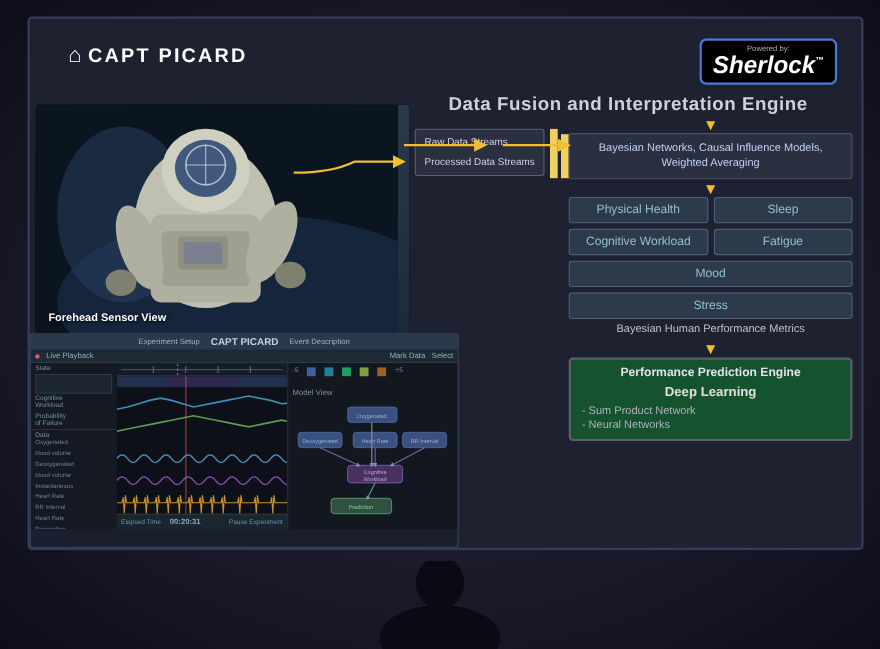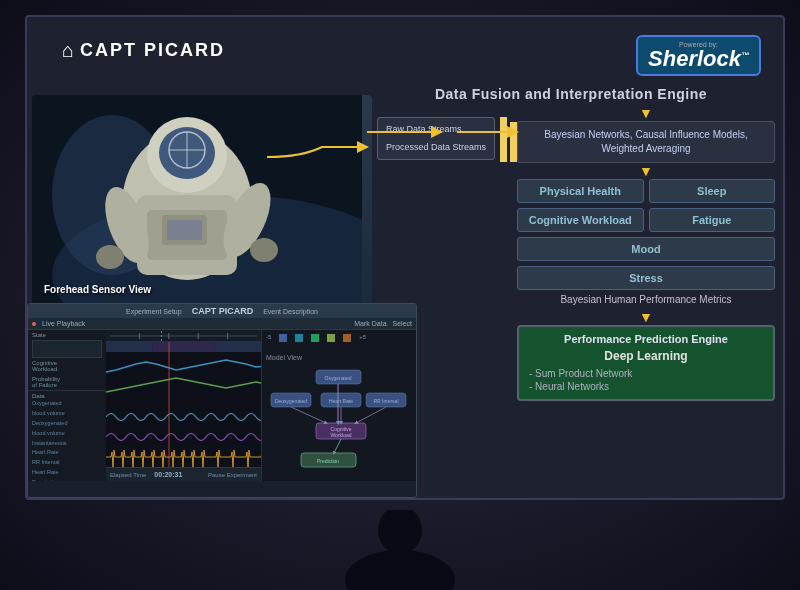--- a/index.html
+++ b/index.html
@@ -46,21 +46,21 @@
       font-size: 18px;
       font-weight: bold;
       letter-spacing: 2px;
     }
 
     
     .sherlock-badge {
       position: absolute;
       top: 18px;
       right: 22px;
-      background: #0c4a6e;
+      background: #000000;
       border: 2px solid #4a7adf;
       border-radius: 6px;
       padding: 4px 10px;
       text-align: center;
     }
     .sherlock-powered {
       color: #aaa;
       font-size: 7px;
       display: block;
     }
@@ -74,21 +74,21 @@
     .sherlock-tm {
       color: white;
       font-size: 8px;
       vertical-align: super;
     }
 
     
     .data-fusion-header {
       text-align: center;
       color: #d0d0e0;
-      font-size: 14px;
+      font-size: 17px;
       font-weight: bold;
       margin-bottom: 8px;
       letter-spacing: 0.5px;
     }
 
     
     .astronaut-area {
       width: 340px;
       min-width: 340px;
       position: relative;
@@ -131,21 +131,21 @@
       gap: 5px;
     }
     .metric-box {
       background: #2d3a4a;
       border: 1px solid #4a6080;
       border-radius: 3px;
       padding: 5px 8px;
       text-align: center;
       color: #90c0d0;
       font-size: 11px;
-      font-weight: bold;
+      font-weight: normal;
     }
     .metric-box.full-width {
       grid-column: 1 / -1;
     }
 
     
     .targeted-label {
       color: #c0c0d0;
       font-size: 10px;
       text-align: center;

